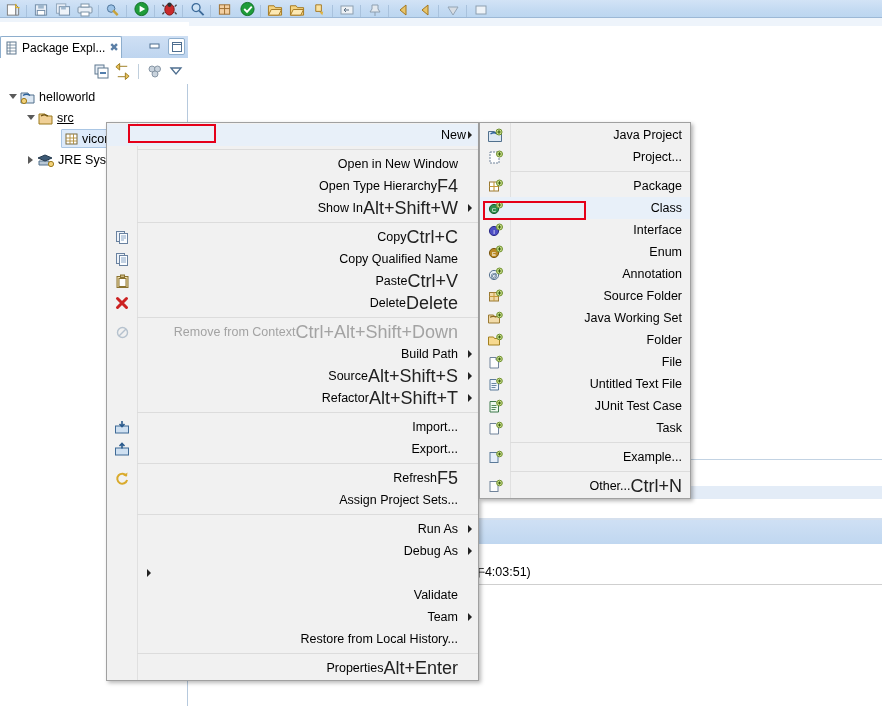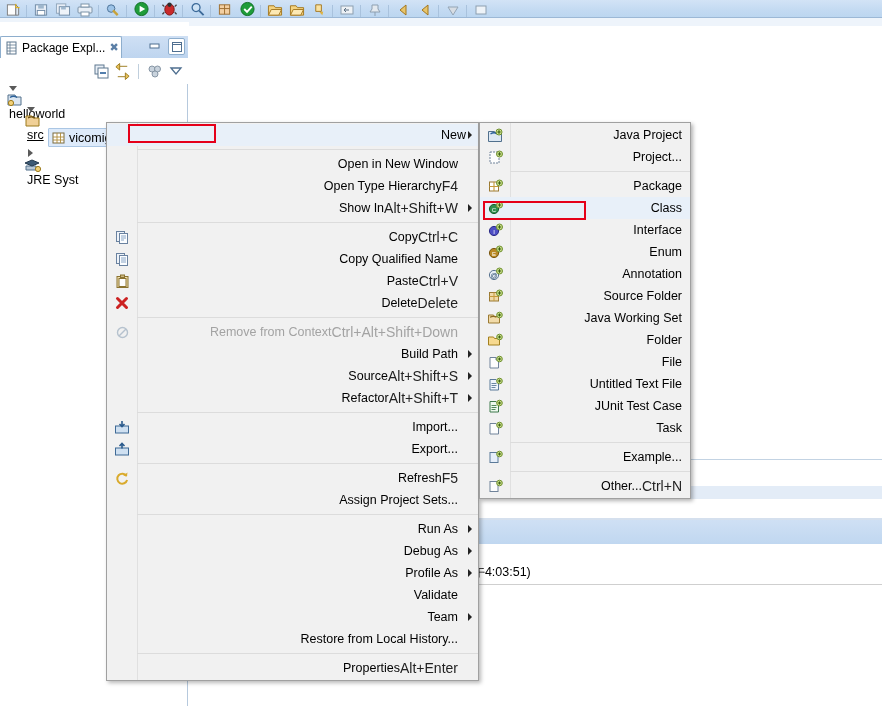--- a/index.html
+++ b/index.html
@@ -66,21 +66,21 @@
 
   .pkgtoolrow {
     position:absolute; left:0; top:22px; width:188px; height:26px;
     background:#ffffff;
     display:flex; align-items:center; justify-content:flex-end; gap:4px;
     padding-right:4px;
   }
   .pkgtoolrow .vsep { width:1px; height:15px; background:#c0cfdd; margin:0 3px; }
 
   .tree { position:absolute; left:0; top:50px; width:188px; }
-  .trow { display:flex; height:21px; font-size:12.5px; white-space:nowrap;flex-direction:column; }
+  .trow { display:flex; align-items:center; height:21px; font-size:12.5px; white-space:nowrap; }
   .arrow { width:13px; display:flex; justify-content:center; align-items:center; }
   .arrow i {
     display:inline-block; width:0; height:0;
     border-left:5px solid #5a5a5a; border-top:4px solid transparent; border-bottom:4px solid transparent;
   }
   .arrow.open i {
     border-left:4px solid transparent; border-right:4px solid transparent;
     border-top:5px solid #5a5a5a; border-bottom:0;
   }
   .arrow.empty i { border:0; }
@@ -137,21 +137,21 @@
   .ctxmenu::before{
     content:""; position:absolute; left:0; top:0; width:30px; height:100%;
     background:#f1f1f1; border-right:1px solid #e0e0e0;
   }
   .mi {
     position:relative; display:flex; align-items:center; height:22px;
     font-size:12.5px; color:#000; padding-left:0px; z-index:2;text-align:right;
   }
   .mi .ic { width:30px; min-width:30px; display:flex; align-items:center; justify-content:center; }
   .mi .lbl { flex:1; padding-left:4px; white-space:nowrap; }
-  .mi .acc { color:#222; padding-right:8px; font-size:14px; white-space:nowrap; }
+  .mi .acc { color:#222; padding-right:8px; font-size:18px; white-space:nowrap; }
   .mi .sub { width:12px; display:flex; align-items:center; justify-content:center; padding-right:4px; }
   .mi .sub i {
     display:inline-block; width:0;height:0;
     border-left:4px solid #222; border-top:4px solid transparent; border-bottom:4px solid transparent;
   }
   .mi.disabled .lbl, .mi.disabled .acc { color:#a3a3a3; }
   .mi.hl { background:#e8f0f9; }
   .msep { position:relative; height:1px; margin:3px 0 3px 30px; background:#dcdcdc; z-index:2; }
 
   
@@ -649,21 +649,20 @@
       <span class="ic"></span>
       <span class="lbl">Debug As</span>
       <span class="acc"></span>
       <span class="sub">
           <i></i>
         </span>
     </div>
 
     <div class="mi">
       <span class="ic"></span>
-      <span class="lbl">Profile As</span>
       <span class="acc"></span>
       <span class="sub">
           <i></i>
         </span>
     </div>
 
     <div class="mi">
       <span class="ic"></span>
       <span class="lbl">Validate</span>
       <span class="acc"></span>

